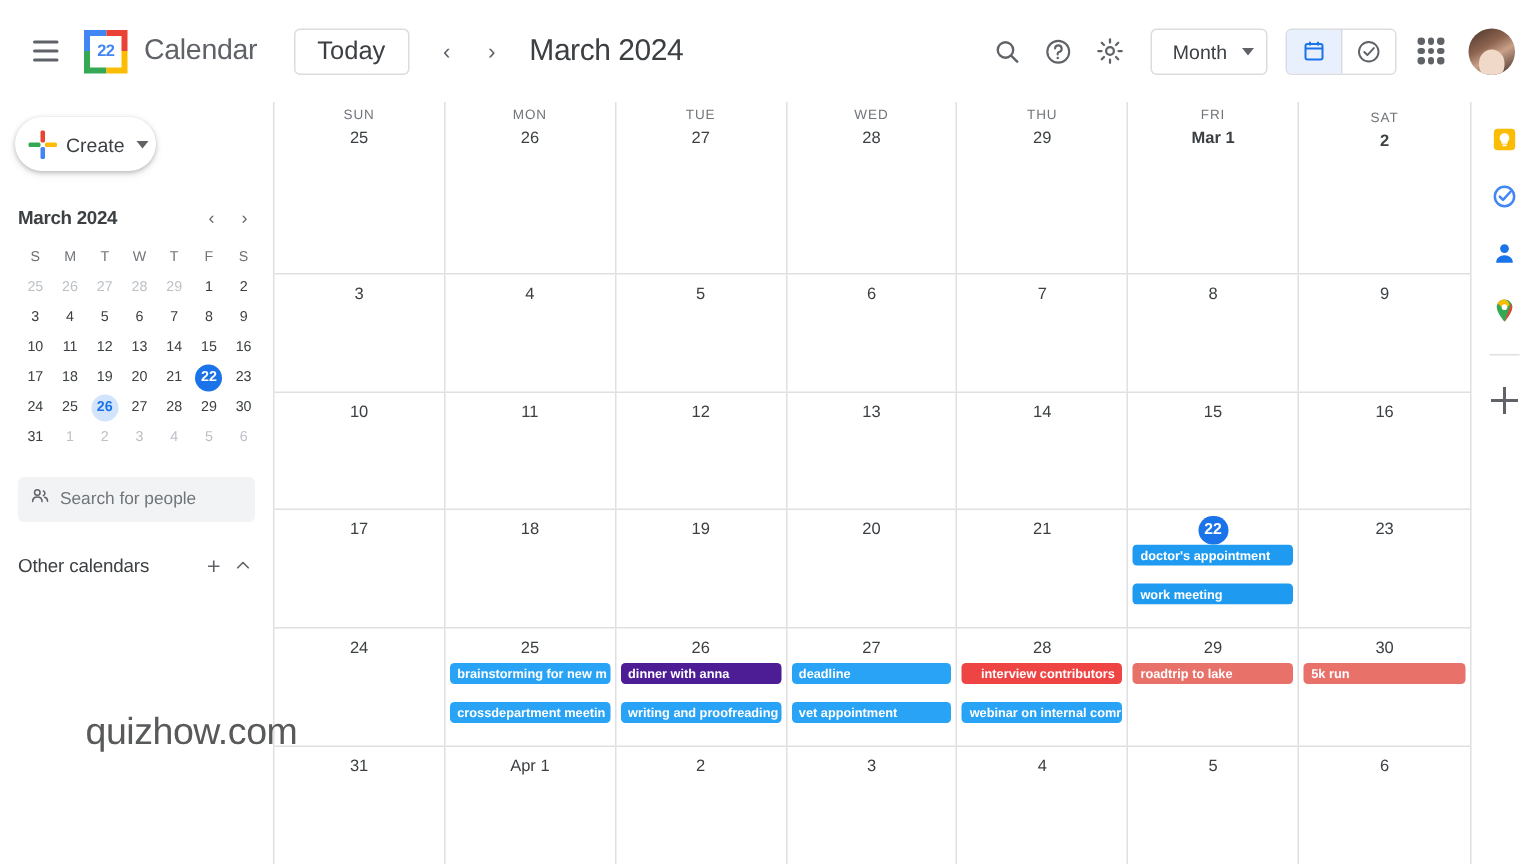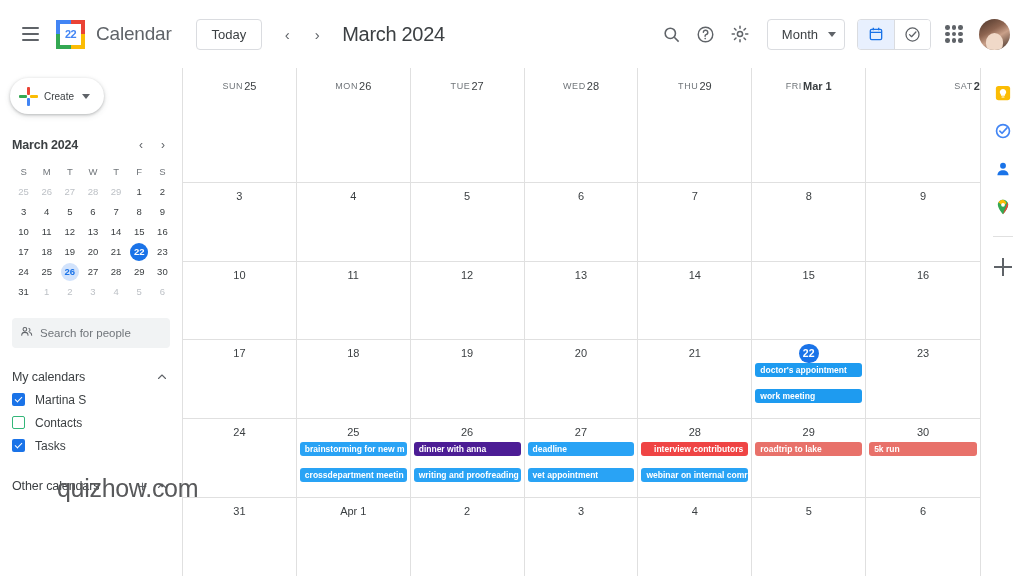--- a/index.html
+++ b/index.html
@@ -30,21 +30,21 @@
   .cal-logo .q3 { left: 0; bottom: 0; background: #34a853; }
   .cal-logo .q4 { right: 0; bottom: 0; background: #fbbc04; }
   .cal-logo .ctr { position: absolute; left: 4px; top: 4px; right: 4px; bottom: 4px;
     background: #fff; display: flex; align-items: center; justify-content: center;
     color: #4285f4; font-size: 11px; font-weight: bold; letter-spacing: -.5px; }
   .brand { font-size: 19px; color: #5f6368; margin-left: 11px; letter-spacing: -.2px; }
 
   .today-btn {
     margin-left: 24px; height: 31px; padding: 0 15px;
     border: 1px solid #dadce0; border-radius: 4px; background: #fff;
-    font-size: 13px; color: #3c4043; cursor: pointer;
+    font-size: 17px; color: #3c4043; cursor: pointer;
     display: flex; align-items: center;
   }
   .navarrow { width: 30px; height: 30px; border-radius: 50%; display: flex;
     align-items: center; justify-content: center; cursor: pointer;
     color: #5f6368; font-size: 15px; }
   .navarrow.first { margin-left: 10px; }
   .period { font-size: 20px; color: #3c4043; margin-left: 10px; letter-spacing: -.3px; }
 
   .spacer { flex: 1; }
 
@@ -90,21 +90,21 @@
     border-radius: 18px; background: #fff;
     box-shadow: 0 1px 3px rgba(60,64,67,.3), 0 2px 6px rgba(60,64,67,.12);
     display: flex; align-items: center; padding: 0 8px 0 9px; cursor: pointer; gap: 6px;
   }
   .gplus { width: 19px; height: 19px; position: relative; flex: 0 0 19px; }
   .gplus .bar { position: absolute; border-radius: 1px; }
   .gplus .b1 { left: 8px; top: 0px; width: 3px; height: 8px; background: #ea4335; }
   .gplus .b2 { left: 8px; bottom: 0px; width: 3px; height: 8px; background: #4285f4; }
   .gplus .b3 { top: 8px; left: 0px; height: 3px; width: 8px; background: #34a853; }
   .gplus .b4 { top: 8px; right: 0px; height: 3px; width: 8px; background: #fbbc04; }
-  .create-label { font-size: 10px; color: #3c4043; }
+  .create-label { font-size: 13px; color: #3c4043; }
   .create-caret { width: 0; height: 0; margin-left: 2px;
     border-left: 4px solid transparent; border-right: 4px solid transparent;
     border-top: 5px solid #5f6368; }
 
   .mini { margin: 20px 8px 0 12px; }
   .mini-head { display: flex; align-items: center; height: 22px; }
   .mini-title { font-size: 12.5px; color: #3c4043; font-weight: bold; flex: 1; letter-spacing: -.2px;}
   .mini-arrow { width: 22px; height: 22px; display: flex; align-items: center;
     justify-content: center; color: #5f6368; font-size: 12px; cursor: pointer; }
   .mini-grid { display: grid; grid-template-columns: repeat(7, 1fr); margin-top: 6px; }
@@ -137,21 +137,21 @@
   .cbox.on::after { content: ""; width: 6px; height: 3px; border-left: 1.6px solid #fff;
     border-bottom: 1.6px solid #fff; transform: rotate(-45deg) translate(1px,-1px); }
   .cbox.off { border: 1.6px solid #33b679; background: #fff; }
   .cal-name { font-size: 12px; color: #3c4043; }
 
   
   .grid-area { flex: 1; min-width: 0; display: flex; flex-direction: column;
     border-left: 1px solid #e0e0e0; }
   .dow-row { display: grid; grid-template-columns: repeat(7, 1fr); height: 36px;
     flex: 0 0 36px; }
-  .dow-cell { border-right: 1px solid #e0e0e0; display: flex; flex-direction: row;
+  .dow-cell { border-right: 1px solid #e0e0e0; display: flex; flex-direction: column;
     align-items: center; justify-content: center; gap: 1px; }
   .dow-cell:last-child { border-right: 0; justify-content: flex-end; }
   .dow-lbl { font-size: 9px; color: #70757a; letter-spacing: .6px; }
 
   .weeks { flex: 1; display: flex; flex-direction: column; }
   .week { flex: 1; display: grid; grid-template-columns: repeat(7, 1fr);
     border-top: 1px solid #e0e0e0; min-height: 0; }
   .daycell { border-right: 1px solid #e0e0e0; padding-top: 3px; min-width: 0;
     display: flex; flex-direction: column; align-items: stretch; cursor: pointer; }
   .daycell:last-child { border-right: 0; }
@@ -341,44 +341,20 @@
         <span>
           <svg width="13" height="13" viewBox="0 0 24 24" fill="none" stroke="#5f6368" stroke-width="1.9">
             <circle cx="9" cy="8" r="3.4"></circle>
             <path d="M3.2 19c0-3.4 2.6-5.4 5.8-5.4s5.8 2 5.8 5.4" stroke-linecap="round"></path>
             <path d="M16.5 6.2a3 3 0 0 1 0 5.6M18 13.8c2.2.5 3.6 2.3 3.6 5" stroke-linecap="round"></path>
           </svg>
         </span>
         <input type="text" placeholder="Search for people" style="">
       </div>
 
-      <div class="sec">
-        <div class="sec-head">
-          <div class="sec-title">My calendars</div>
-          <div class="sec-icon">
-            <svg width="12" height="12" viewBox="0 0 24 24" fill="none" stroke="currentColor" stroke-width="2.2">
-              <path d="M5 15l7-7 7 7" stroke-linecap="round" stroke-linejoin="round"></path>
-            </svg>
-          </div>
-        </div>
-        <div id="my-cal-list">
-            <div class="cal-row">
-              <span class="cbox on" style="background: rgb(26, 115, 232);"></span>
-              <span class="cal-name">Martina S</span>
-            </div>
-            <div class="cal-row">
-              <span class="cbox off" style="border-color: rgb(51, 182, 121);"></span>
-              <span class="cal-name">Contacts</span>
-            </div>
-            <div class="cal-row">
-              <span class="cbox on" style="background: rgb(26, 115, 232);"></span>
-              <span class="cal-name">Tasks</span>
-            </div>
-          </div>
-      </div>
 
       <div class="sec">
         <div class="sec-head">
           <div class="sec-title">Other calendars</div>
           <div class="sec-icon">
             <svg width="13" height="13" viewBox="0 0 24 24" fill="none" stroke="currentColor" stroke-width="2">
               <line x1="12" y1="5" x2="12" y2="19"></line>
                 <line x1="5" y1="12" x2="19" y2="12"></line>
             </svg>
           </div>

